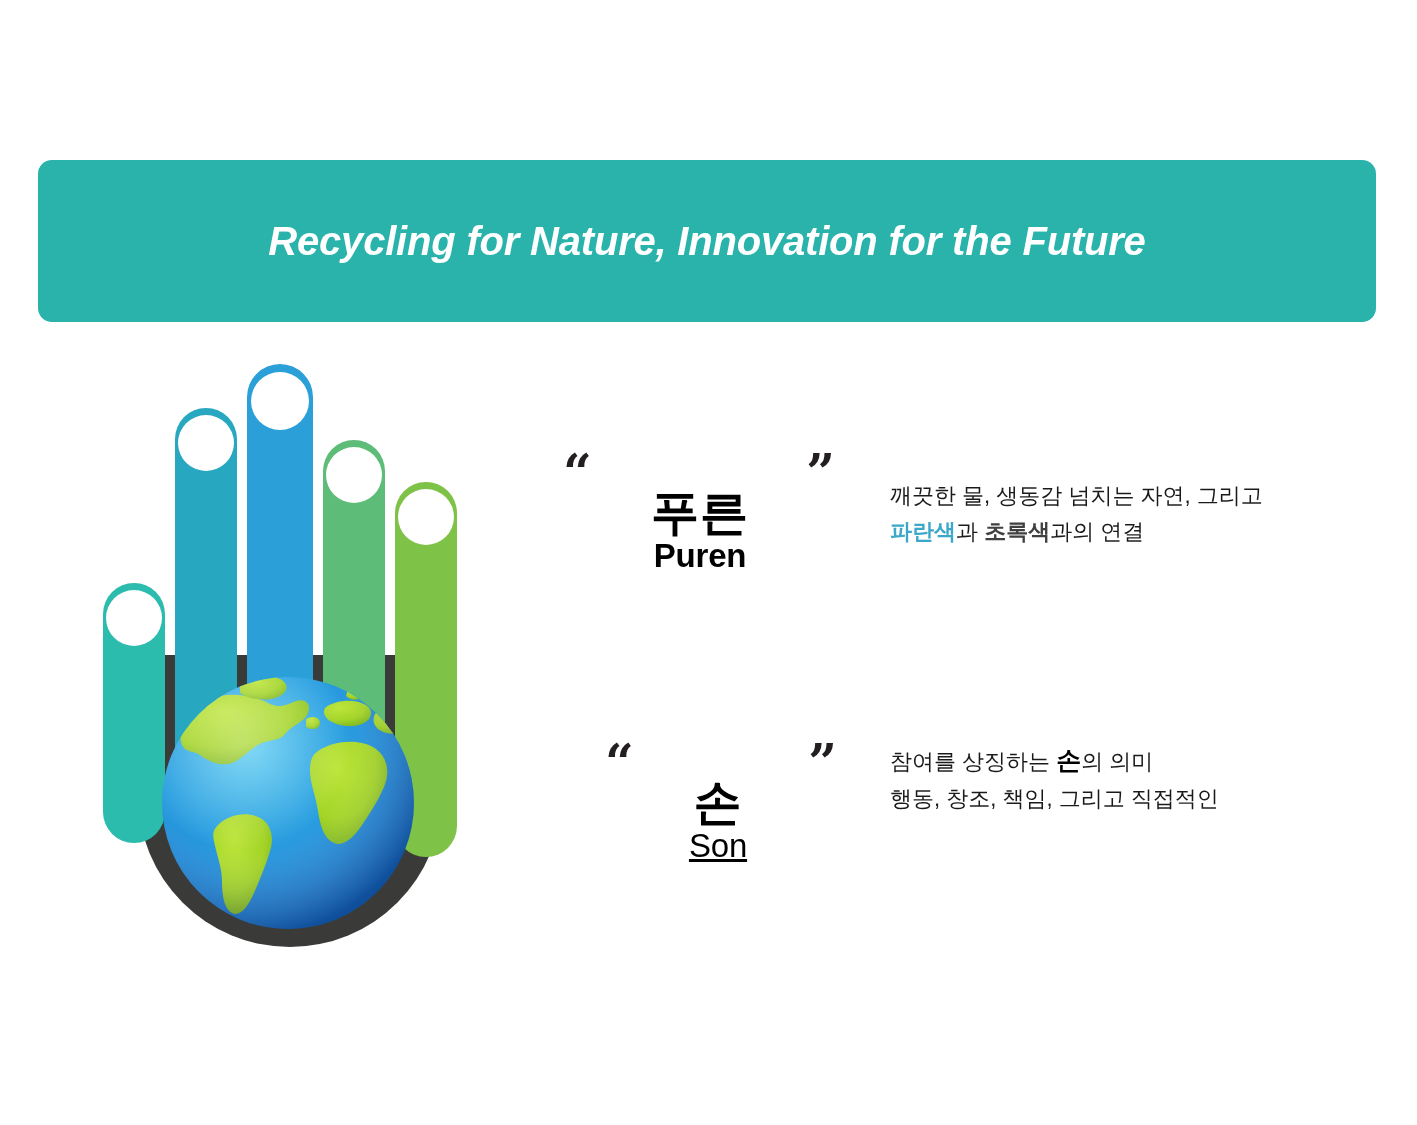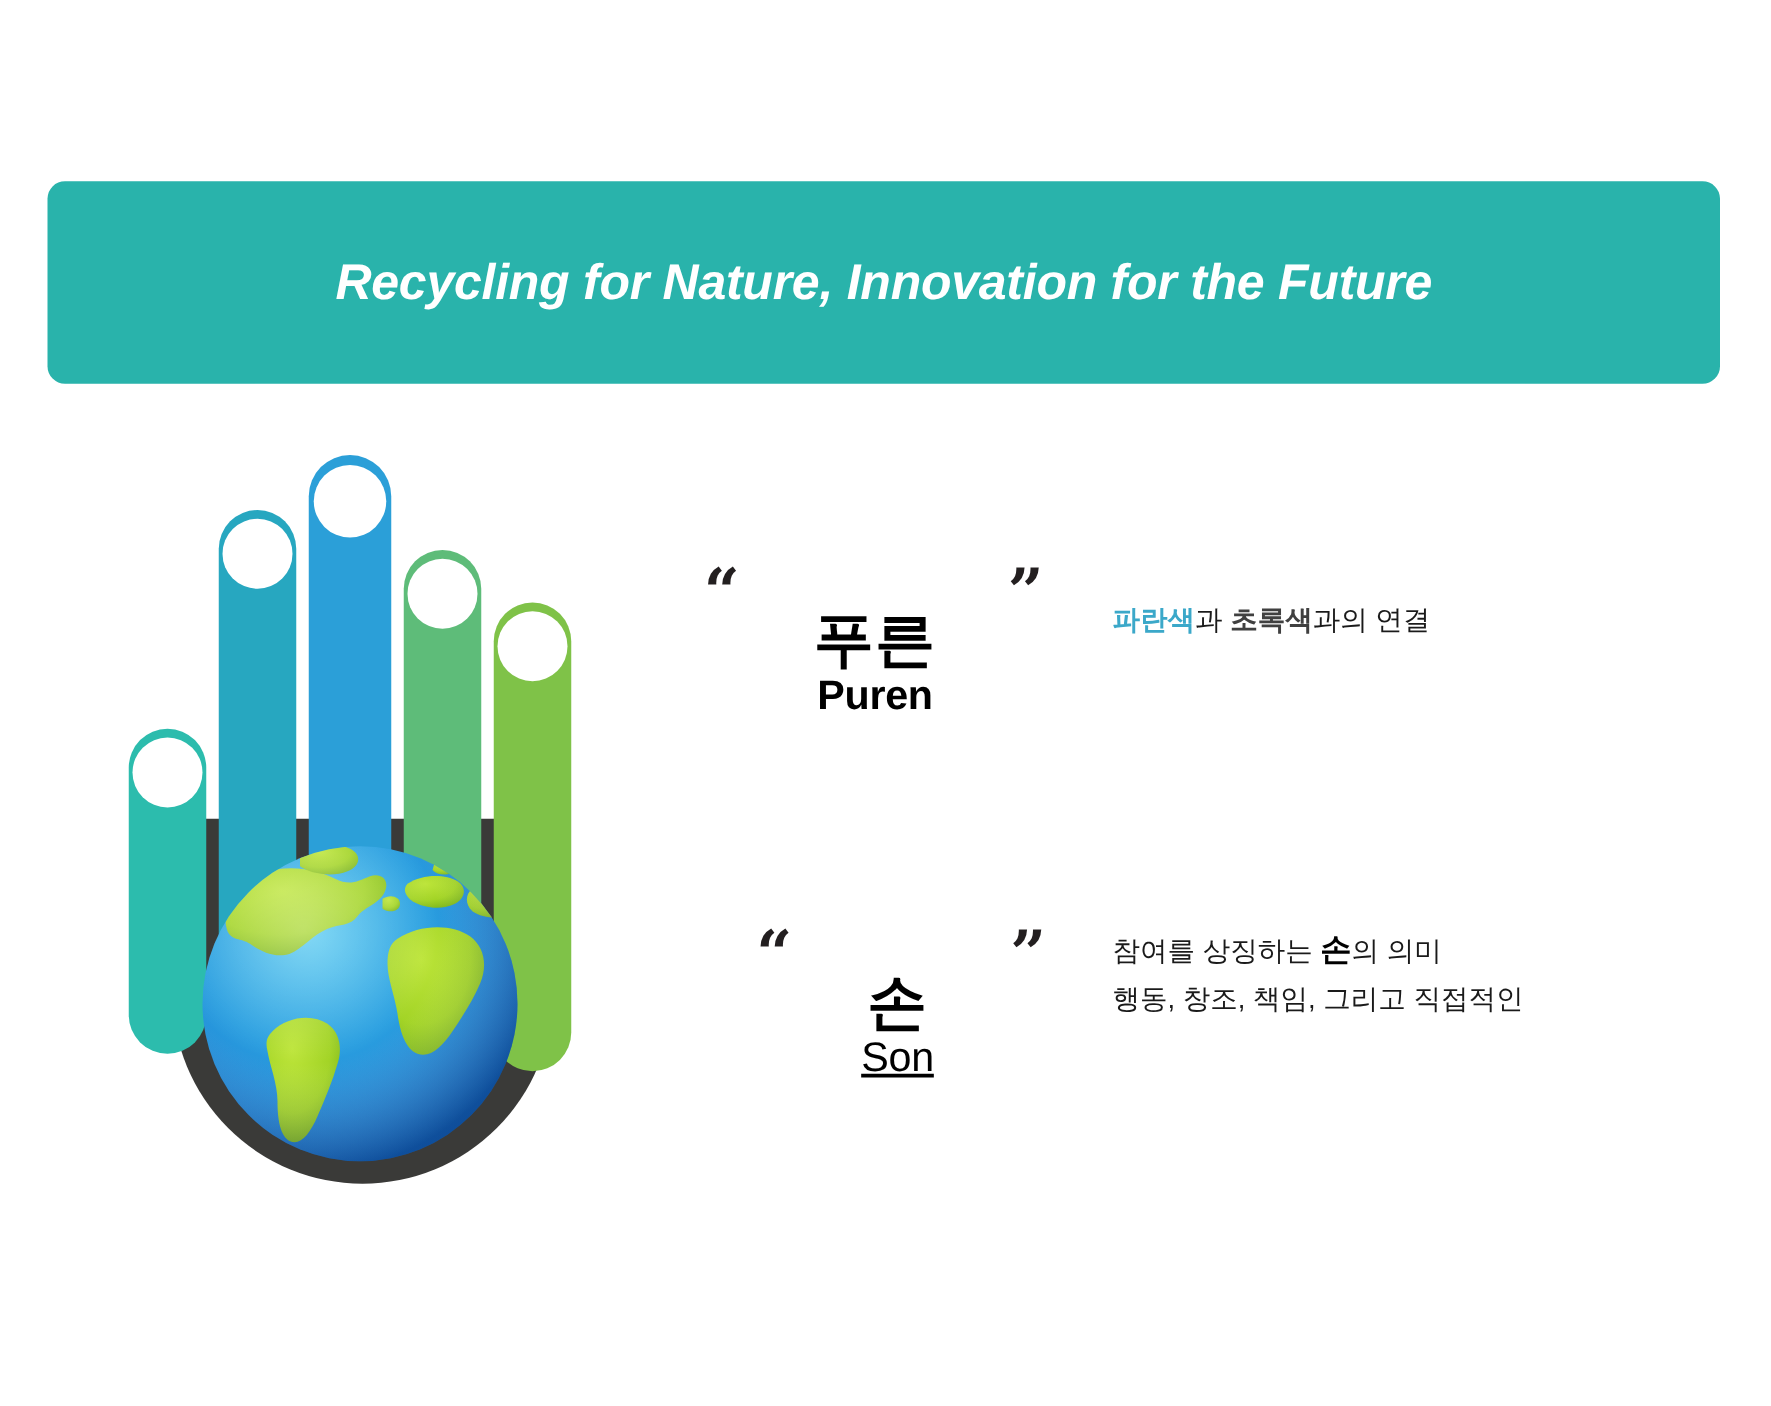--- a/index.html
+++ b/index.html
@@ -7,21 +7,21 @@
   html, body {
     width:1417px; height:1125px;
     background:#ffffff;
     font-family:"Liberation Sans","DejaVu Sans",sans-serif;
     overflow:hidden;
   }
   #slide { position:relative; width:1417px; height:1125px; background:#fff; }
 
   
   #header-banner {
-    position:absolute; left:38px; top:145px;
+    position:absolute; left:38px; top:160px;
     width:1338px; height:162px;
     background:#29b3ab;
     border-radius:14px;
     display:flex; flex-direction:column;
     align-items:center; justify-content:center;
     gap:4px;
   }
   #header-title-en {
     color:#ffffff;
     font-size:40px;
@@ -192,20 +192,21 @@
   <div id="block-puren" class="meaning-block">
     <div class="word-col">
       <div class="quote-row">
         <span class="qmark open">“</span>
         <span class="qmark close">”</span>
       </div>
       <div class="word-ko">푸른</div>
       <div class="word-en">Puren</div>
     </div>
     <div class="desc-col">
+      <div class="desc-line">깨끗한 물, 생동감 넘치는 자연, 그리고</div>
       <div class="desc-line">
         <span class="em-blue">파란색</span><span>과 </span><span class="em-green">초록색</span><span>과의 연결</span>
       </div>
     </div>
   </div>
 
   <div id="block-son" class="meaning-block">
     <div class="word-col">
       <div class="quote-row">
         <span class="qmark open">“</span>

